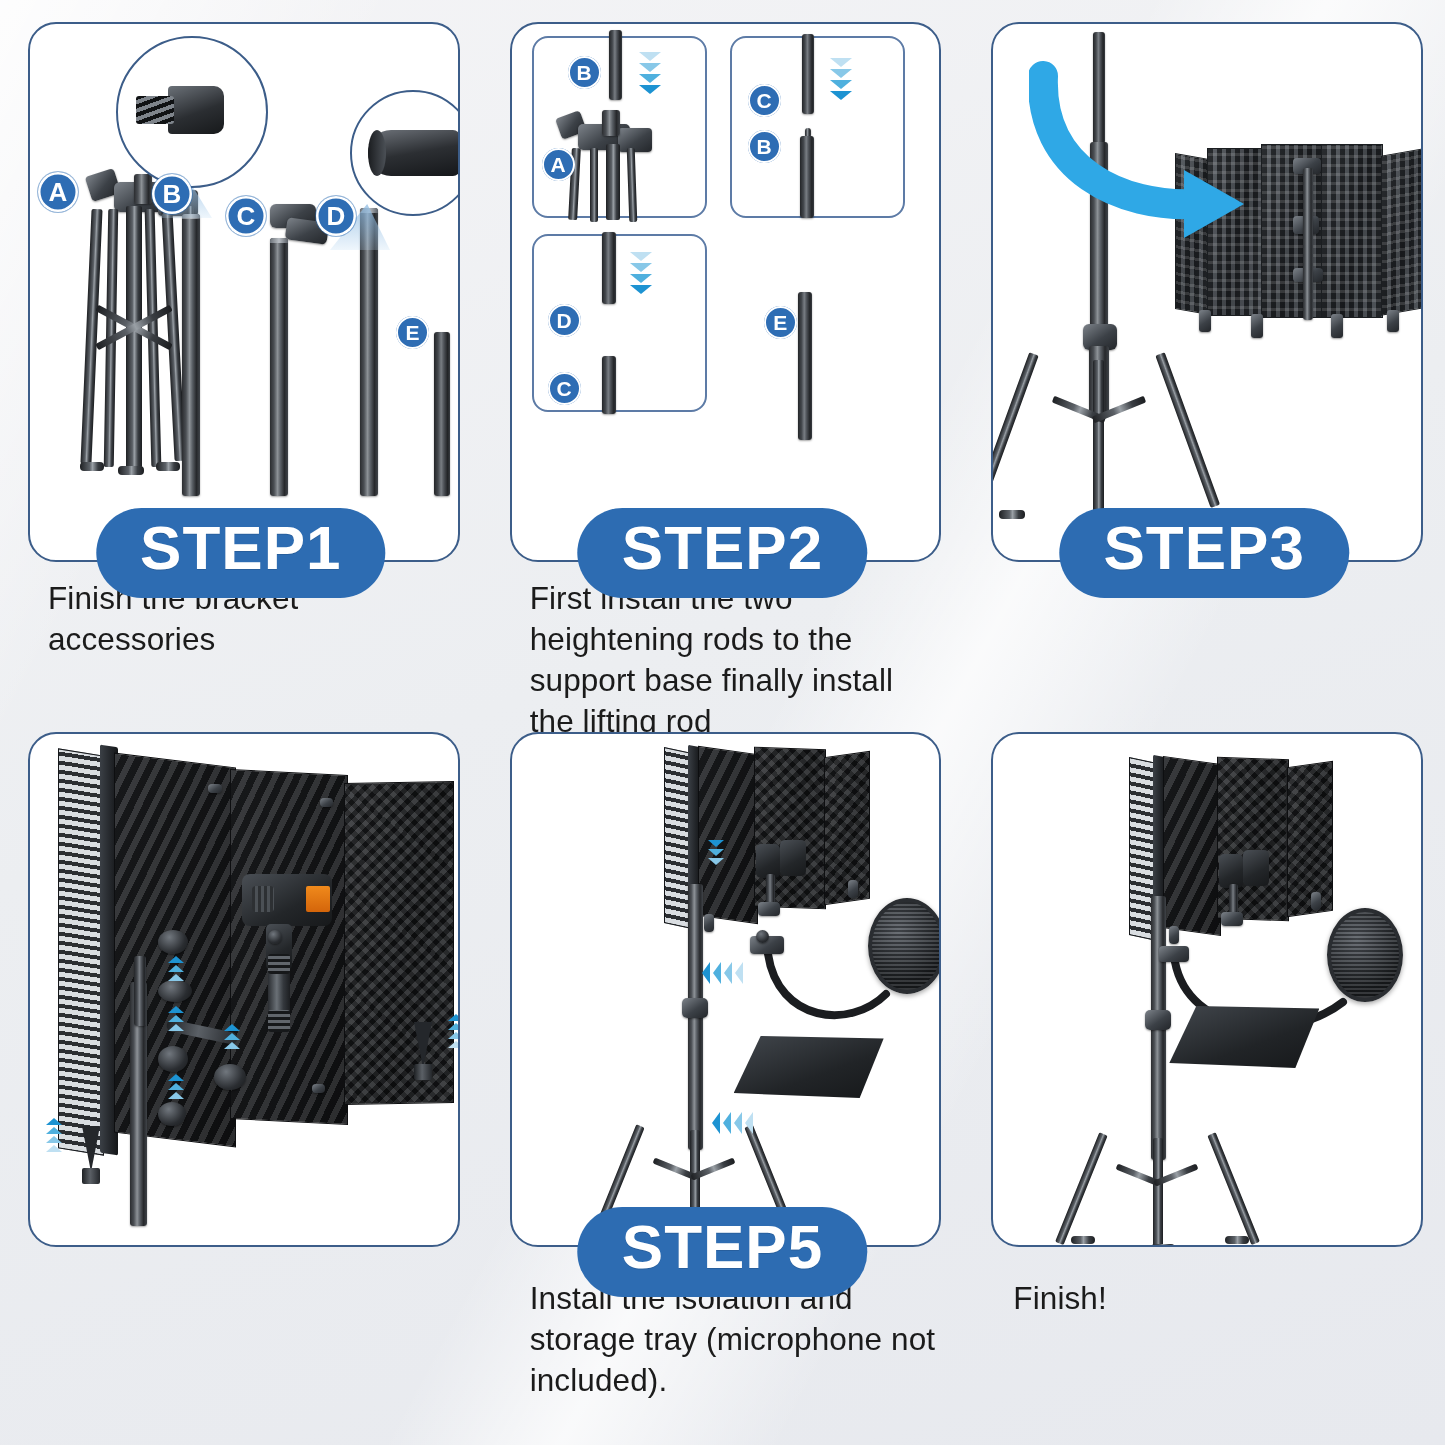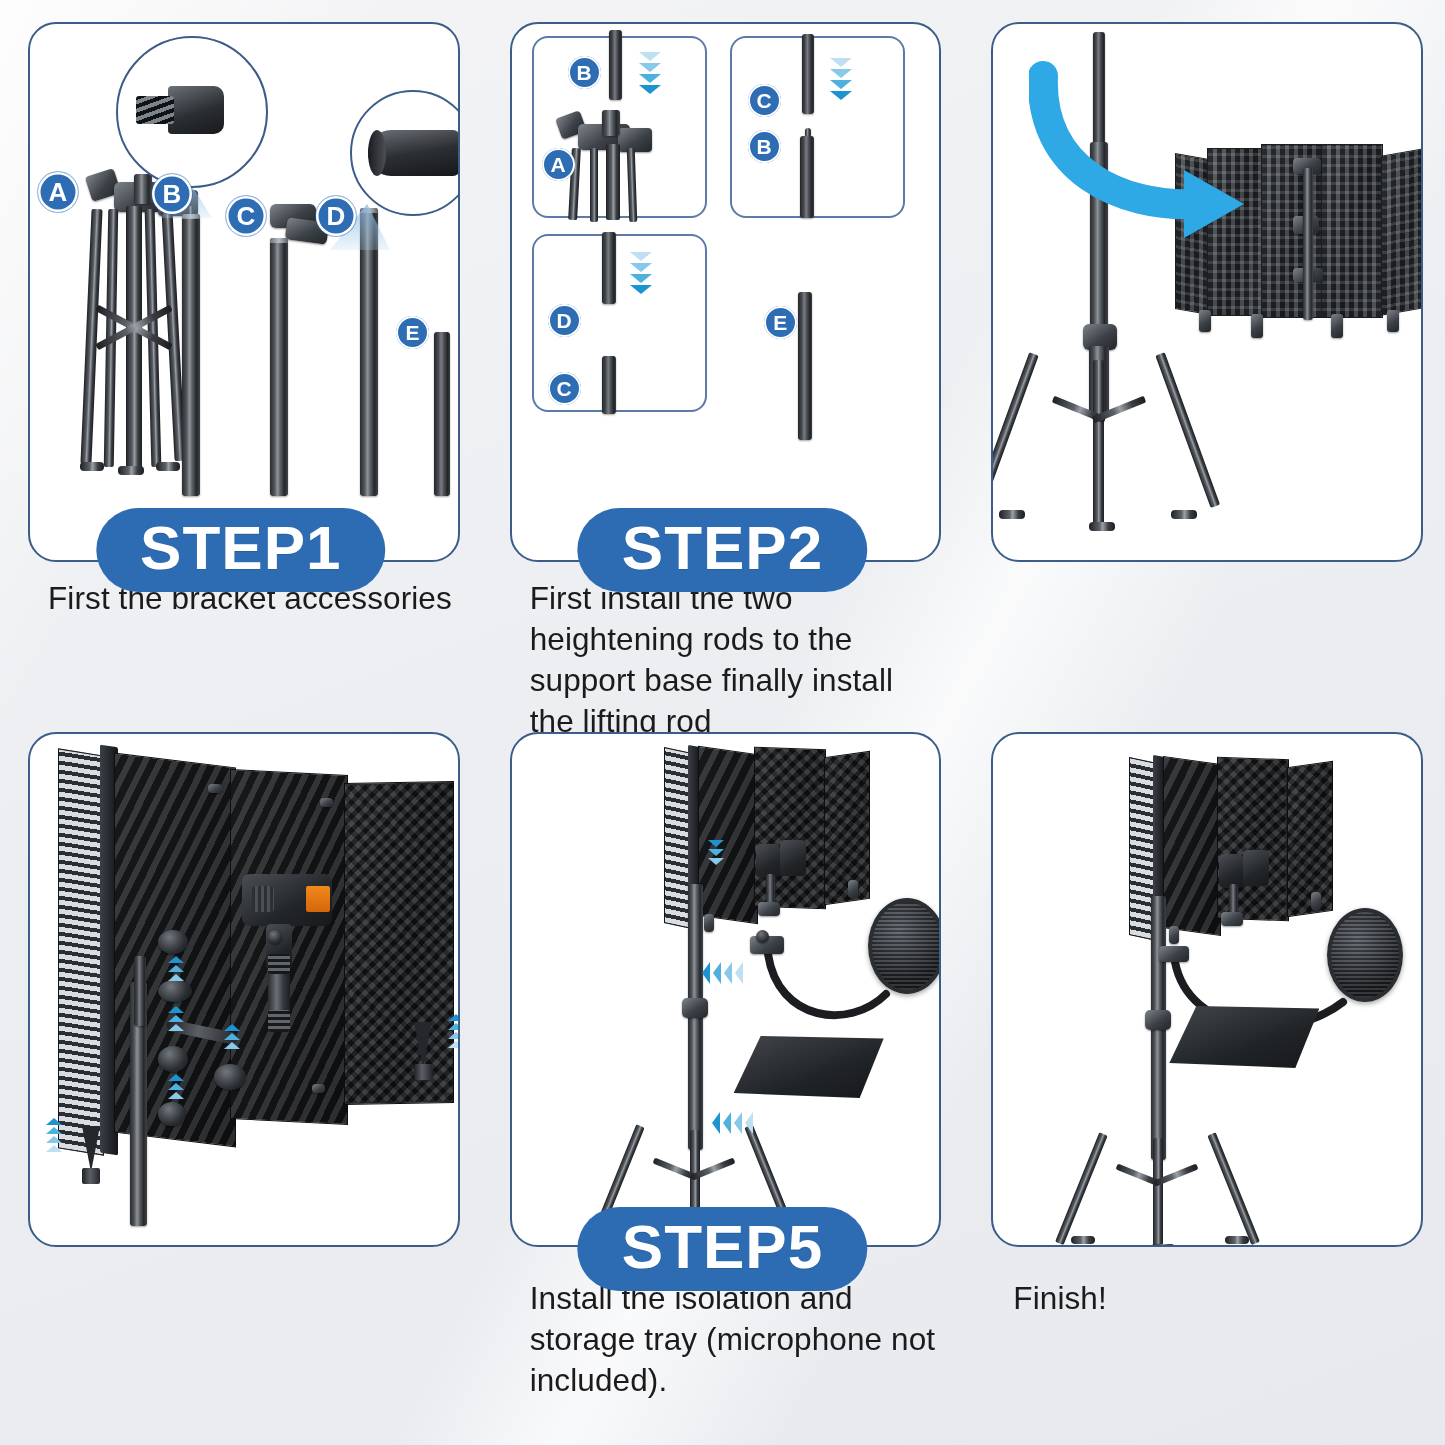--- a/index.html
+++ b/index.html
@@ -43,21 +43,21 @@
 
   
   .badge {
     position: absolute;
     left: 50%;
     transform: translateX(-50%);
     top: 508px;
     background: #2d6cb2;
     color: #fff;
     border-radius: 46px;
-    padding: 9px 44px 13px 44px;
+    padding: 9px 44px 19px 44px;
     font-size: 62px;
     font-weight: bold;
     letter-spacing: 1px;
     line-height: 1;
     white-space: nowrap;
     z-index: 5;
     text-shadow: 0 1px 0 rgba(0,0,0,.12);
   }
   .r2 .badge { top: 485px; }
 
@@ -309,21 +309,21 @@
         </div>
         <div class="cone" style="left:300px; top:180px; width:60px; height:46px; clip-path: polygon(62% 0, 100% 100%, 0 100%);"></div>
         <div class="lbl" style="left:286px; top:172px;">D</div>
         <div class="rod cap" style="left:330px; top:184px; width:18px; height:288px;"></div>
 
         <div class="lbl sm" style="left:366px; top:292px;">E</div>
         <div class="rod thin" style="left:404px; top:308px; width:16px; height:164px;"></div>
       </div>
 
       <div class="badge">STEP1</div>
-      <div class="caption">First the bracket accessories</div>
+      <div class="caption">Finish the bracket accessories</div>
     </div>
 
     <div class="cell cell2 r1">
       <div class="panel">
 
         <div class="sub" style="left:20px; top:12px; width:175px; height:182px;"></div>
         <div class="lbl sm" style="left:56px; top:32px;">B</div>
         <div class="rod thin" style="left:97px; top:6px; width:13px; height:70px;"></div>
         <div class="chev down" style="left:127px; top:28px;">
           <i style="border-top-color:#bfe0f2"></i>
@@ -411,20 +411,21 @@
           <div class="clampblk" style="left:118px; top:74px; width:26px; height:18px;"></div>
           <div class="clampblk" style="left:118px; top:126px; width:30px; height:14px;"></div>
           <div class="rod" style="left:128px; top:26px; width:10px; height:152px;"></div>
           <div class="clampblk" style="left:24px;  top:168px; width:12px; height:22px; border-radius:3px;"></div>
           <div class="clampblk" style="left:76px;  top:172px; width:12px; height:24px; border-radius:3px;"></div>
           <div class="clampblk" style="left:156px; top:172px; width:12px; height:24px; border-radius:3px;"></div>
           <div class="clampblk" style="left:212px; top:168px; width:12px; height:22px; border-radius:3px;"></div>
         </div>
       </div>
 
+      <div class="badge">STEP3</div>
     </div>
 
     <div class="cell cell4 r2">
       <div class="panel">
 
         <div>
           <div class="sideperf" style="left:28px; top:18px; width:46px; height:400px; transform: skewY(9deg);"></div>
           <div class="edgebar" style="left:70px; top:12px; width:18px; height:408px; transform: skewY(9deg);"></div>
           <div class="foam zig" style="left:84px;  top:26px; width:122px; height:380px; transform: skewY(7deg);"></div>
           <div class="foam zig" style="left:200px; top:38px; width:118px; height:350px; transform: skewY(3deg);"></div>

